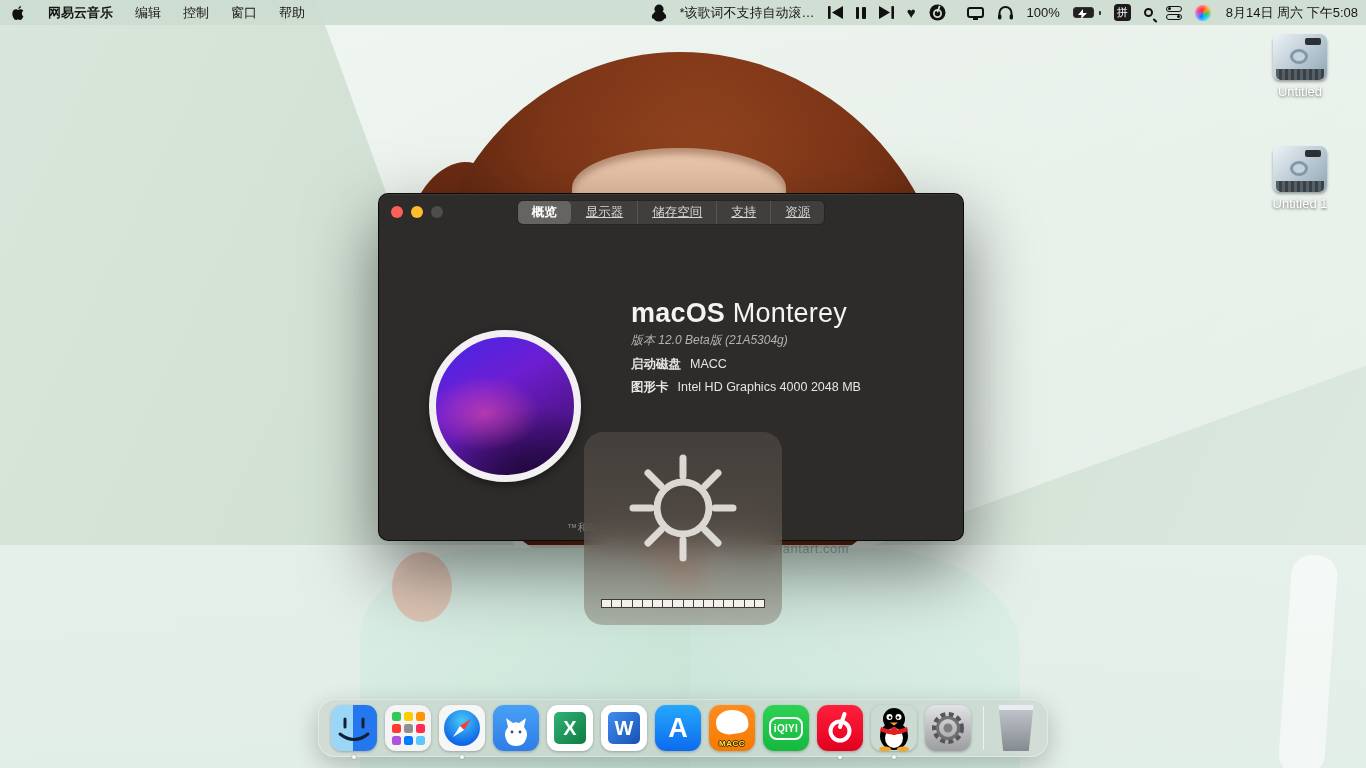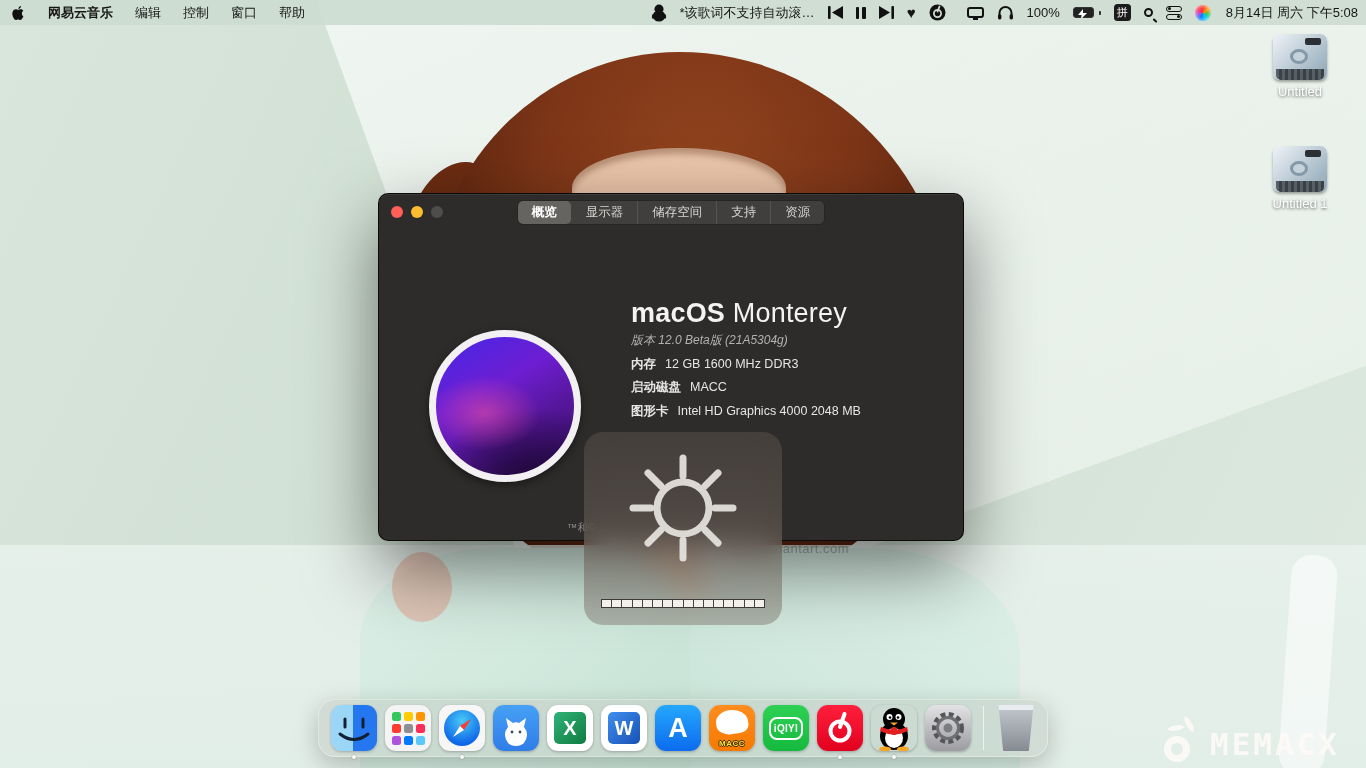--- a/index.html
+++ b/index.html
@@ -57,21 +57,21 @@
   .disk-label { margin-top:4px; font-size:13px; color:#fff; text-shadow:0 1px 3px rgba(0,0,0,.65); }
 
   
   #about-win { position:absolute; left:378px; top:193px; width:586px; height:348px; background:#2d2c2a; border-radius:10px; border:1px solid rgba(0,0,0,.75); box-shadow:0 28px 70px rgba(0,0,0,.5), inset 0 1px 0 rgba(255,255,255,.07); z-index:10; color:#e9e8e6; }
   .titlebar { position:relative; height:36px; display:flex; align-items:center; }
   .lights { position:absolute; left:12px; display:flex; gap:8px; }
   .light { width:12px; height:12px; border-radius:50%; }
   .light.red { background:#ff5f57; } .light.yellow { background:#febc2e; } .light.gray { background:#4e4d4b; }
   .tabbar { margin:0 auto; display:flex; background:#403f3d; border:1px solid #262523; border-radius:6px; font-size:12.5px; color:#d6d5d3; overflow:hidden; }
   .tab { padding:3px 14px; display:flex; align-items:center; }
-  .tab + .tab { border-left:1px solid #57565410; border-left:1px solid #555450; }
+  .tab + .tab { border-left:1px solid #57565410; border-left:1px solid #555450;text-decoration:underline; }
   .tab.active { background:#666461; border-radius:5px; color:#fff; font-weight:bold; border-left-color:transparent; }
   .tab.active + .tab { border-left-color:transparent; }
   .win-body { position:relative; height:312px; }
   .monterey-logo { position:absolute; left:50px; top:100px; width:152px; height:152px; border-radius:50%; border:7px solid #f2f0f2; box-shadow:0 3px 8px rgba(0,0,0,.45);
       background:
         radial-gradient(90% 60% at 35% 55%, rgba(221,72,166,.65) 0%, rgba(221,72,166,0) 45%),
         radial-gradient(120% 90% at 70% 105%, #1d0736 0%, rgba(29,7,54,0) 60%),
         linear-gradient(150deg,#4526e6 0%,#6d1ed2 38%,#58179f 62%,#330d5e 100%); }
   .info-col { position:absolute; left:252px; top:68px; width:320px; }
   .os-title { font-size:27px; letter-spacing:.2px; color:#f4f3f1; }
@@ -257,23 +257,20 @@
       </div>
     </div>
     <div class="win-body">
       <div class="monterey-logo"></div>
       <div class="info-col">
         <div class="os-title">
           <span class="b">macOS</span> <span>Monterey</span>
         </div>
         <div class="version">版本 12.0 Beta版 (21A5304g)</div>
         <div class="spec-row">
-          <span class="lbl">内存</span><span>12 GB 1600 MHz DDR3</span>
-        </div>
-        <div class="spec-row">
           <span class="lbl">启动磁盘</span><span>MACC</span>
         </div>
         <div class="spec-row">
           <span class="lbl">图形卡</span><span>Intel HD Graphics 4000 2048 MB</span>
         </div>
       </div>
       <div class="win-copyright">™和© 1983-2021 Apple Inc. 保留一切权利。</div>
     </div>
   </div>
 
@@ -415,22 +412,14 @@
             <circle cx="20" cy="20" r="4.5" fill="#7c7d81"></circle>
           </svg>
       </div>
     </div>
     <div class="dock-sep"></div>
     <div class="dock-item">
       <div class="ic-trash"></div>
     </div>
   </div>
 
-  <div id="watermark">
-    <div class="wm-peach">
-      <span class="ring"></span>
-        <span class="leaf l1"></span>
-        <span class="leaf l2"></span>
-    </div>
-    <div class="wm-text">MEMACX</div>
-  </div>
 
 </div>
 
 </body></html>

